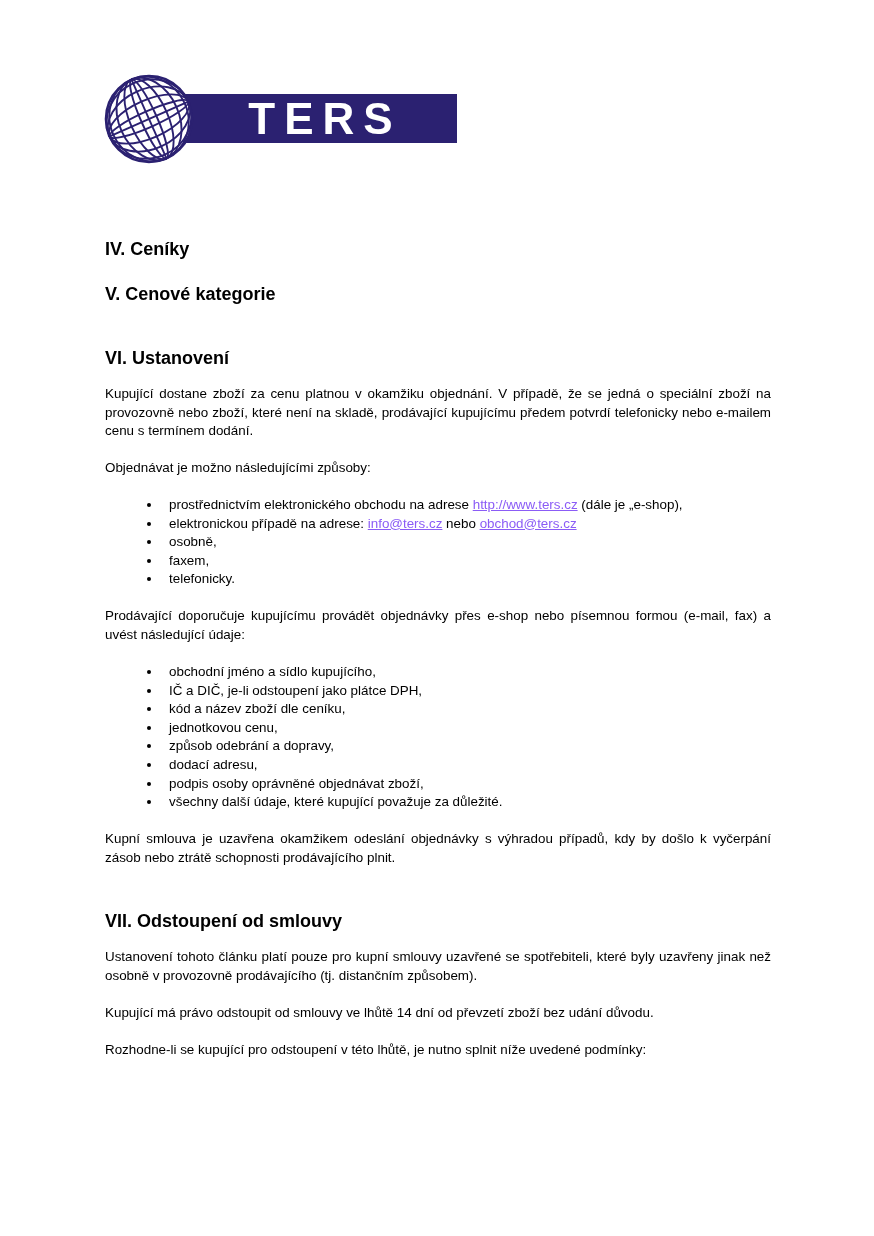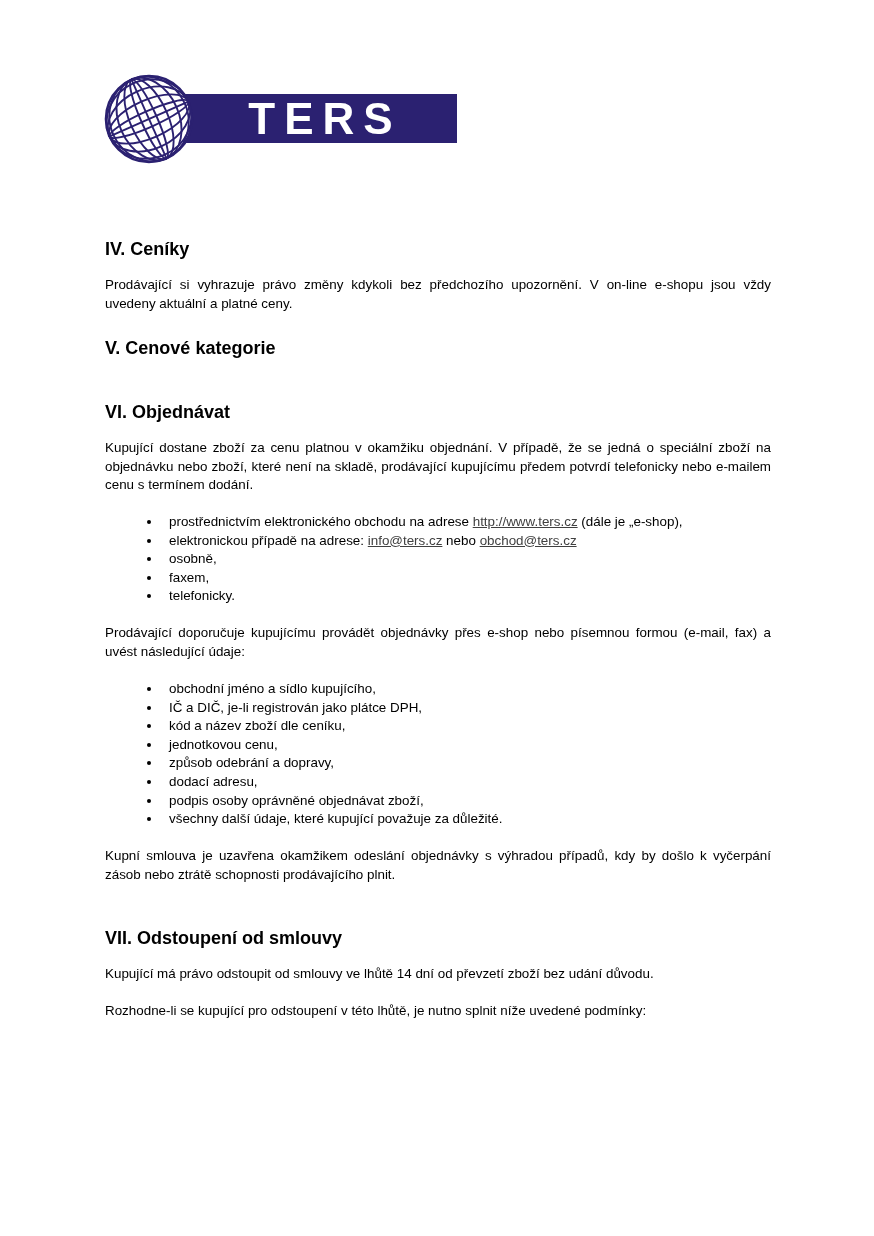--- a/index.html
+++ b/index.html
@@ -46,21 +46,21 @@
     margin: 0 0 18.5px 0;
     padding: 0 0 0 57px;
     list-style-type: disc;
   }
   main li {
     font-size: 13.4px;
     line-height: 18.6px;
     padding-left: 7px;
   }
   main a {
-    color: #404040;
+    color: #8b5cf6;
     text-decoration: underline;
     cursor: pointer;
   }
   .wordmark-text {
     font-family: "Liberation Sans", sans-serif;
     font-weight: bold;
     letter-spacing: 9px;
   }
 </style>
 </head>
@@ -85,41 +85,42 @@
           <line x1="3" y1="46" x2="89" y2="46"></line>
           <line x1="46" y1="3" x2="46" y2="89"></line>
         </g>
       </g>
       <text class="wordmark-text" x="222" y="61" text-anchor="middle" font-size="44" fill="#ffffff">TERS</text>
     </svg>
   </div>
 
   <main>
       <h2>IV. Ceníky</h2>
-      <p>Prodávající si vyhrazuje právo změny kdykoli bez předchozího upozornění. V on-line e-shopu jsou vždy uvedeny aktuální a platné ceny.</p>
       <h2>V. Cenové kategorie</h2>
-      <h2 class="extra">VI. Objednávat</h2>
-      <p>Kupující dostane zboží za cenu platnou v okamžiku objednání. V případě, že se jedná o speciální zboží na objednávku nebo zboží, které není na skladě, prodávající kupujícímu předem potvrdí telefonicky nebo e-mailem cenu s termínem dodání.</p>
+      <h2 class="extra">VI. Ustanovení</h2>
+      <p>Kupující dostane zboží za cenu platnou v okamžiku objednání. V případě, že se jedná o speciální zboží na provozovně nebo zboží, které není na skladě, prodávající kupujícímu předem potvrdí telefonicky nebo e-mailem cenu s termínem dodání.</p>
+      <p class="no-justify">Objednávat je možno následujícími způsoby:</p>
       <ul>
         <li><span>prostřednictvím elektronického obchodu na adrese </span><a href="#">http://www.ters.cz</a><span> (dále je „e-shop),</span></li>
         <li><span>elektronickou případě na adrese: </span><a href="#">info@ters.cz</a><span> nebo </span><a href="#">obchod@ters.cz</a></li>
         <li><span>osobně,</span></li>
         <li><span>faxem,</span></li>
         <li><span>telefonicky.</span></li>
       </ul>
       <p>Prodávající doporučuje kupujícímu provádět objednávky přes e-shop nebo písemnou formou (e-mail, fax) a uvést následující údaje:</p>
       <ul>
         <li><span>obchodní jméno a sídlo kupujícího,</span></li>
-        <li><span>IČ a DIČ, je-li registrován jako plátce DPH,</span></li>
+        <li><span>IČ a DIČ, je-li odstoupení jako plátce DPH,</span></li>
         <li><span>kód a název zboží dle ceníku,</span></li>
         <li><span>jednotkovou cenu,</span></li>
         <li><span>způsob odebrání a dopravy,</span></li>
         <li><span>dodací adresu,</span></li>
         <li><span>podpis osoby oprávněné objednávat zboží,</span></li>
         <li><span>všechny další údaje, které kupující považuje za důležité.</span></li>
       </ul>
       <p>Kupní smlouva je uzavřena okamžikem odeslání objednávky s výhradou případů, kdy by došlo k vyčerpání zásob nebo ztrátě schopnosti prodávajícího plnit.</p>
       <h2 class="extra">VII. Odstoupení od smlouvy</h2>
+      <p>Ustanovení tohoto článku platí pouze pro kupní smlouvy uzavřené se spotřebiteli, které byly uzavřeny jinak než osobně v provozovně prodávajícího (tj. distančním způsobem).</p>
       <p class="no-justify">Kupující má právo odstoupit od smlouvy ve lhůtě 14 dní od převzetí zboží bez udání důvodu.</p>
       <p class="no-justify">Rozhodne-li se kupující pro odstoupení v této lhůtě, je nutno splnit níže uvedené podmínky:</p>
     </main>
 
 </div>
 
 </body></html>

